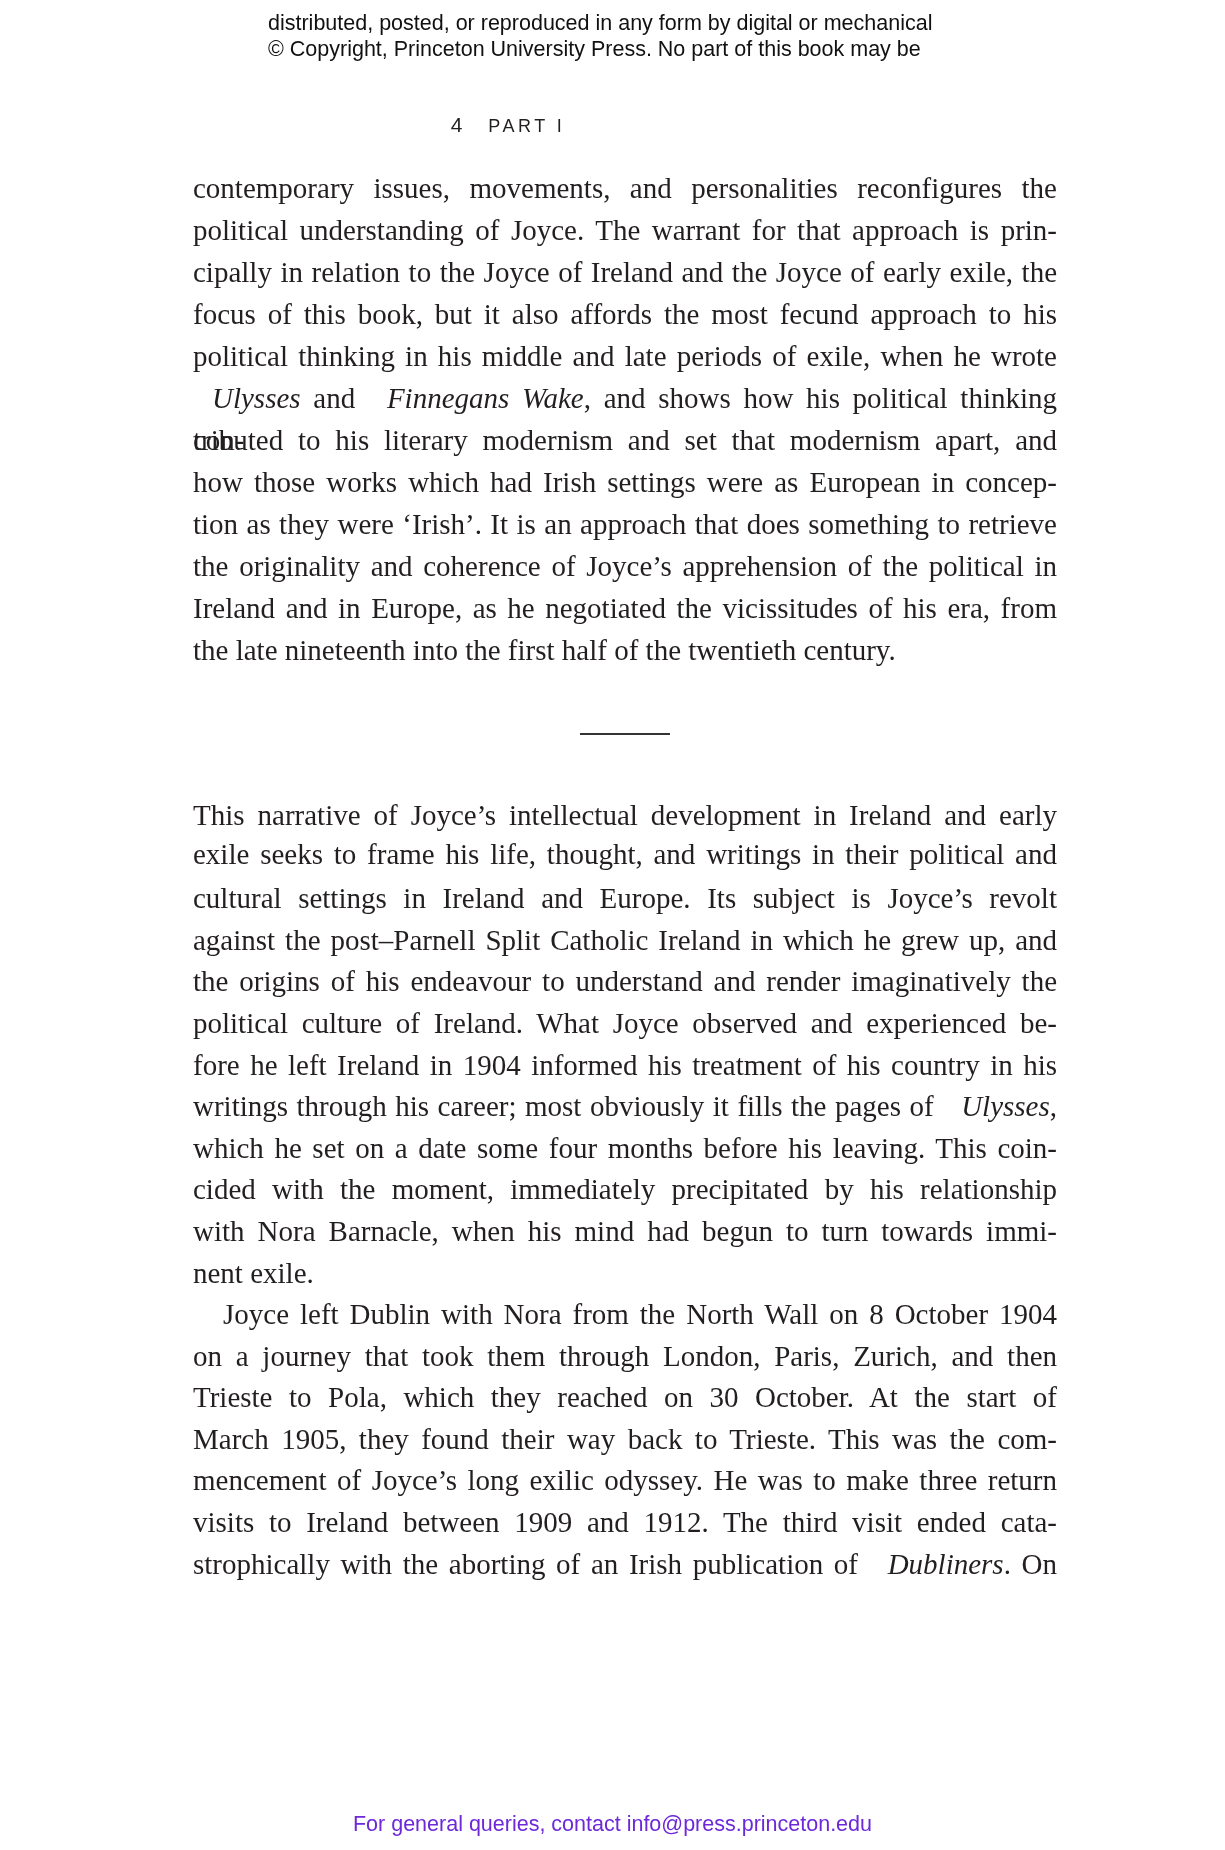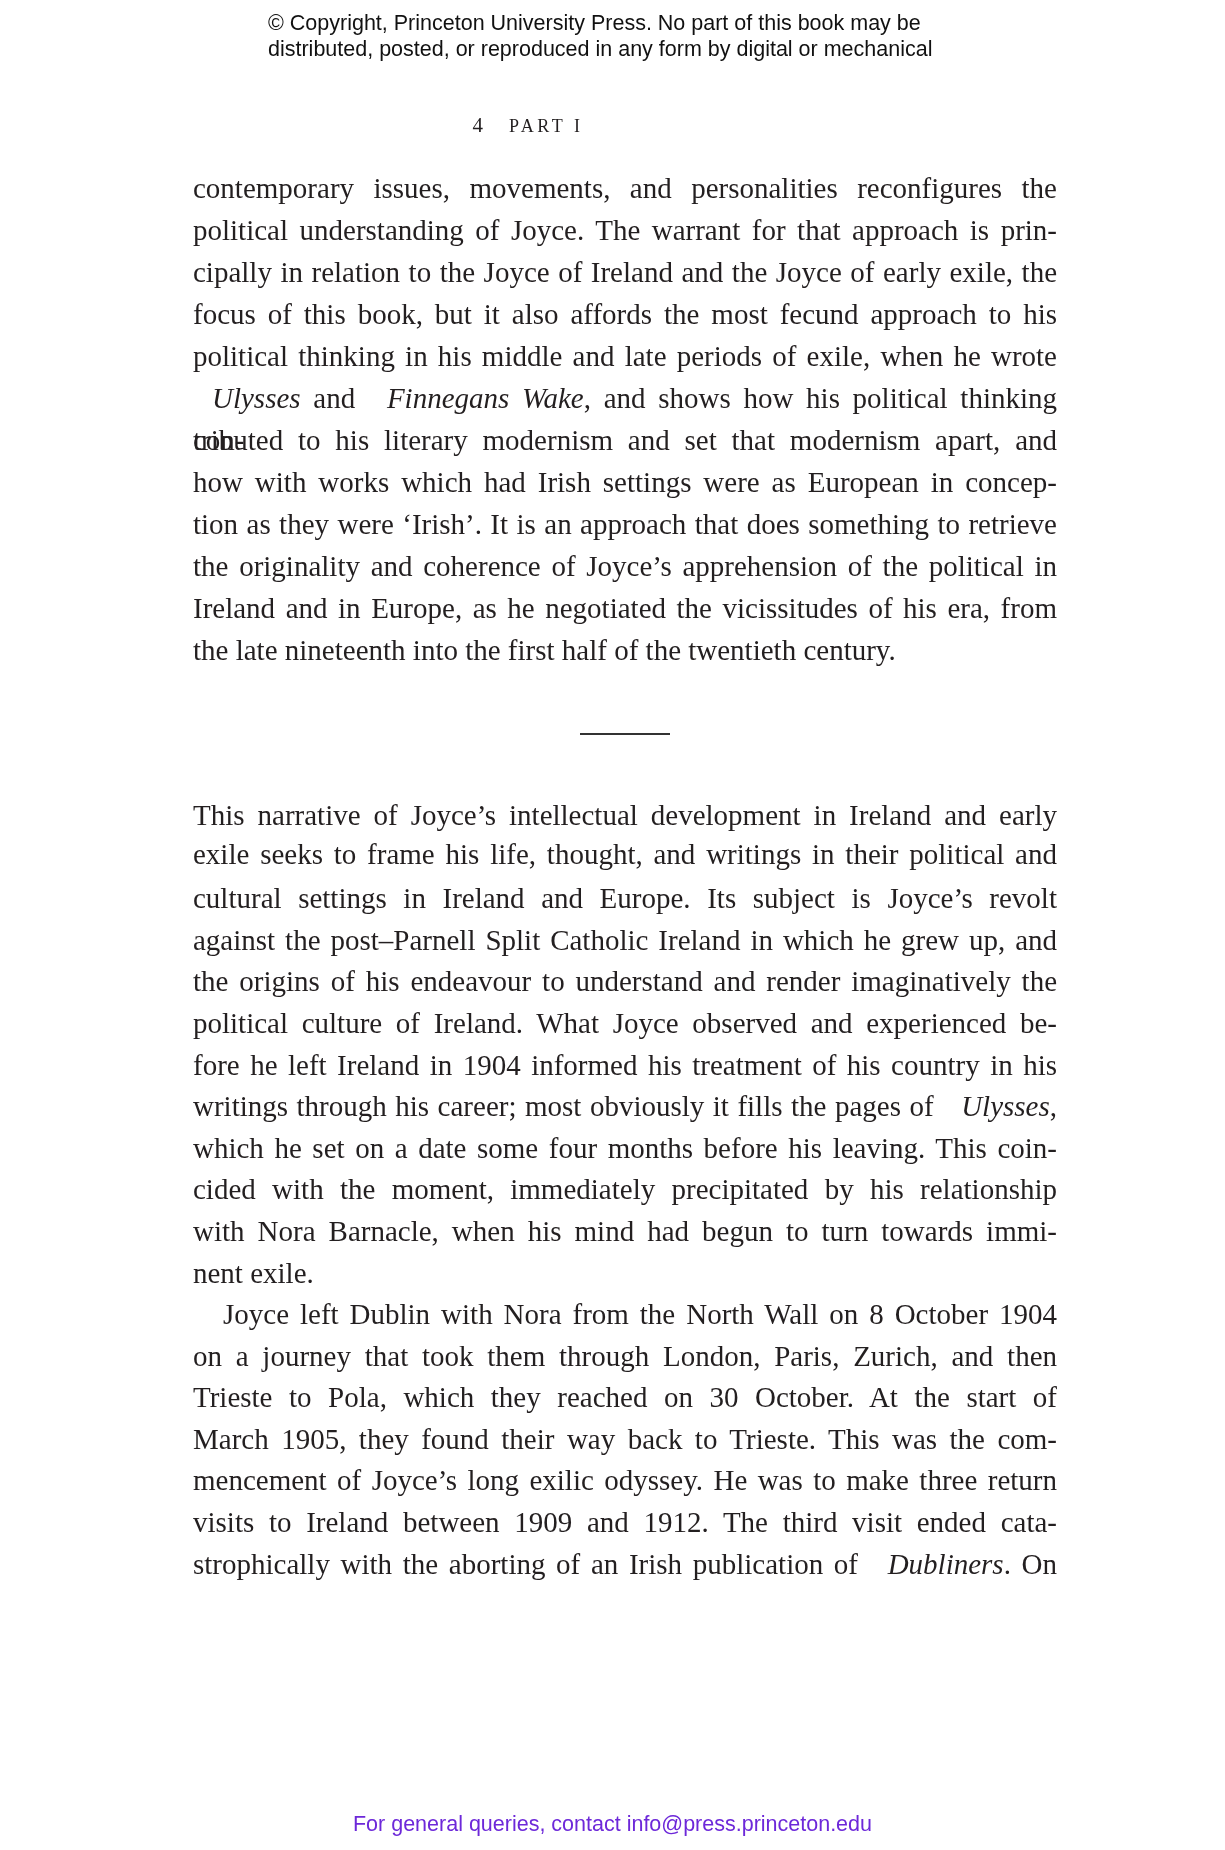--- a/index.html
+++ b/index.html
@@ -4,21 +4,21 @@
 <style>
   html, body { margin: 0; padding: 0; background: #ffffff; }
   body { width: 1225px; height: 1850px; position: relative; overflow: hidden; color: #231f20; }
   .notice {
     position: absolute; left: 268px; top: 10px; width: 720px;
     font-family: "Liberation Sans", sans-serif; font-size: 21.5px; line-height: 26px; color: #111;
   }
   .notice div { white-space: nowrap; }
   .running-head {
     position: absolute; top: 113px; left: 0; width: 1016px; text-align: center;
-    font-family: Liberation Serif, serif; font-size: 18px; color: #231f20; margin-left: 20px;
+    font-family: Liberation Sans, sans-serif; font-size: 18px; color: #231f20;
   }
   .running-head .folio { display: inline-block; margin-right: 26px; font-size: 21px; }
   .running-head .part { letter-spacing: 3.5px; }
   .column {
     position: absolute; left: 193px; width: 864px;
     font-family: "Liberation Serif", serif; font-size: 29px; color: #231f20;
   }
   .line {
     position: absolute; left: 0; width: 864px; height: 42px; line-height: 42px;
     text-align: justify; text-align-last: justify; white-space: nowrap; overflow: visible;
@@ -33,37 +33,37 @@
   }
   .footer {
     position: absolute; left: 0; top: 1812px; width: 1225px; text-align: center;
     font-family: "Liberation Sans", sans-serif; font-size: 21.5px; color: #6d28d9;
   }
 </style>
 </head>
 <body>
 
 <div class="notice">
+  <div>distributed, posted, or reproduced in any form by digital or mechanical</div>
   <div>© Copyright, Princeton University Press. No part of this book may be</div>
-  <div>distributed, posted, or reproduced in any form by digital or mechanical</div>
 </div>
 
 <div class="running-head">
   <span class="folio">4</span><span class="part">PART I</span>
 </div>
 
 <div class="column" style="top:167px;">
   <div class="line" style="top:0px;"><span class="fill">contemporary issues, movements, and personalities reconfigures the</span></div>
   <div class="line" style="top:42px;"><span class="fill">political understanding of Joyce. The warrant for that approach is prin-</span></div>
   <div class="line" style="top:84px;"><span class="fill">cipally in relation to the Joyce of Ireland and the Joyce of early exile, the</span></div>
   <div class="line" style="top:126px;"><span class="fill">focus of this book, but it also affords the most fecund approach to his</span></div>
   <div class="line" style="top:168px;"><span class="fill">political thinking in his middle and late periods of exile, when he wrote</span></div>
   <div class="line" style="top:210px;"><span class="fill"><i>Ulysses</i><span> and </span><i>Finnegans Wake</i><span>, and shows how his political thinking con-</span></span></div>
   <div class="line" style="top:252px;"><span class="fill">tributed to his literary modernism and set that modernism apart, and</span></div>
-  <div class="line" style="top:294px;"><span class="fill">how with works which had Irish settings were as European in concep-</span></div>
+  <div class="line" style="top:294px;"><span class="fill">how those works which had Irish settings were as European in concep-</span></div>
   <div class="line" style="top:336px;"><span class="fill">tion as they were ‘Irish’. It is an approach that does something to retrieve</span></div>
   <div class="line" style="top:378px;"><span class="fill">the originality and coherence of Joyce’s apprehension of the political in</span></div>
   <div class="line" style="top:420px;"><span class="fill">Ireland and in Europe, as he negotiated the vicissitudes of his era, from</span></div>
   <div class="line last" style="top:462px;"><span class="fill">the late nineteenth into the first half of the twentieth century.</span></div>
 </div>
 
 <div class="divider"></div>
 
 <div class="column" style="top:794px;">
   <div class="line" style="top:0px;"><span class="fill">This narrative of Joyce’s intellectual development in Ireland and early</span></div>

